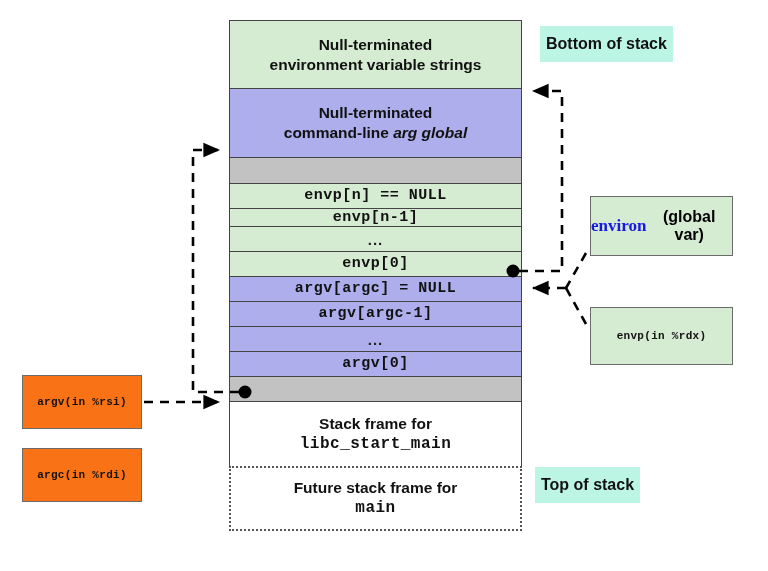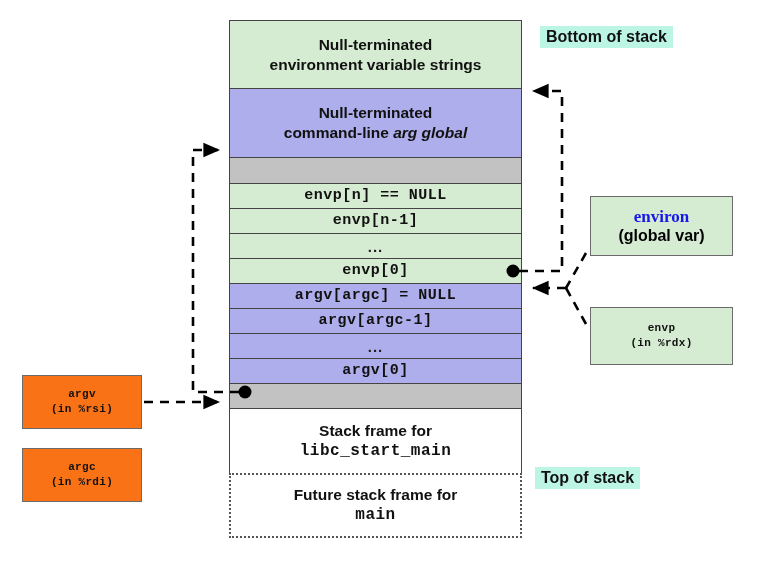--- a/index.html
+++ b/index.html
@@ -57,36 +57,35 @@
     color:#222;
     letter-spacing:1px;
   }
 
   
   .sidebox{
     position:absolute;
     box-sizing:border-box;
     border:1px solid #6b6b6b;
     display:flex;
-    flex-direction:column;
     align-items:center;
     justify-content:center;
     text-align:center;
   }
   .sidebox.purple{background:#f97316;}
   .sidebox.green{background:#d6ecd2;}
 
   .hl{
     position:absolute;
     background:#bdf5e4;
     font-family:"Liberation Sans", sans-serif;
     font-weight:bold;
     font-size:16px;
     color:#111;
-    padding:2px 6px;
+    padding:9px 6px;
     white-space:nowrap;
   }
 
   .environ-word{
     font-family:"Liberation Serif", serif;
     font-weight:bold;
     font-style:normal;
     font-size:17px;
     color:#1717e8;
   }
@@ -127,21 +126,21 @@
         <div><span>command-line </span><span class="ital">arg global</span></div>
       </div>
     </div>
 
     <div class="row gray" style="height:27px"></div>
 
     <div class="row green" style="height:26px">
       <span class="mono">envp[n]  == NULL</span>
     </div>
 
-    <div class="row green" style="height:26px">
+    <div class="row green" style="height:19px">
       <span class="mono">envp[n-1]</span>
     </div>
 
     <div class="row green" style="height:26px">
       <span class="ellip">...</span>
     </div>
 
     <div class="row green" style="height:26px">
       <span class="mono">envp[0]</span>
     </div>

